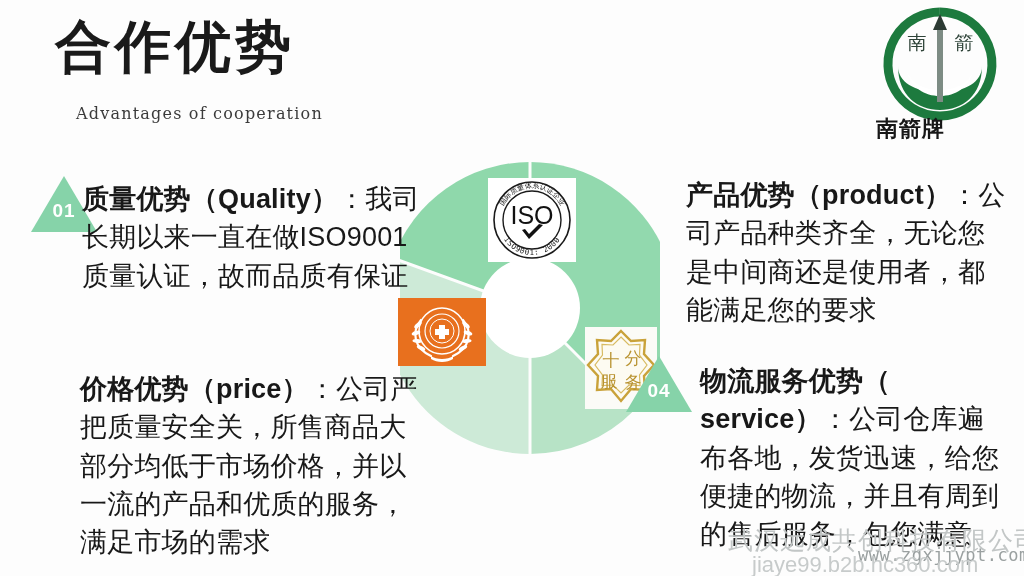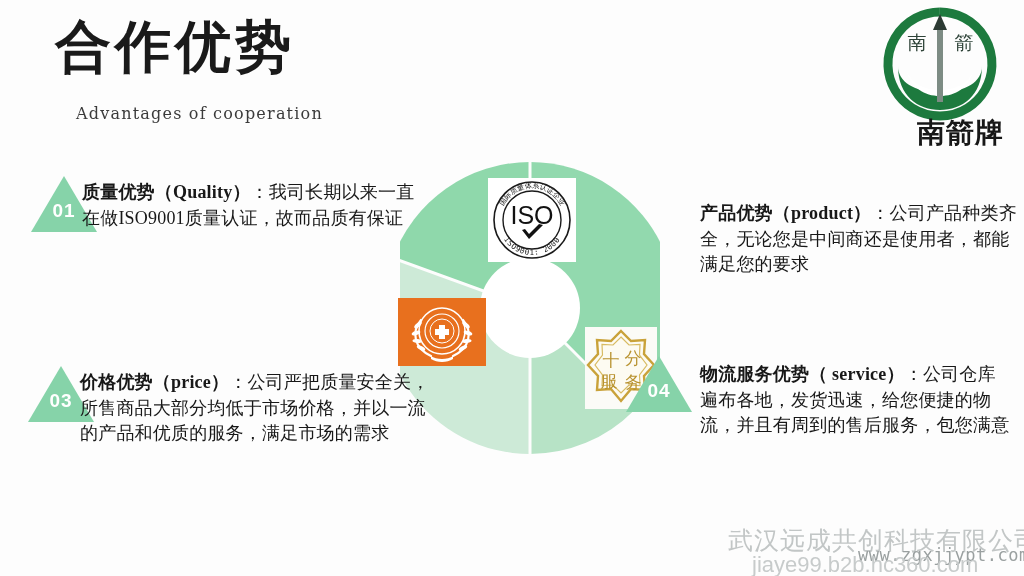--- a/index.html
+++ b/index.html
@@ -25,23 +25,23 @@
     font-family:"DejaVu Serif","Liberation Serif",serif;
     font-size:16px;color:#3b3b3b;letter-spacing:1.2px;
     white-space:nowrap;
   }
 
   
   .logo{position:absolute;right:20px;top:4px;width:128px;height:160px;}
   .logo svg{display:block;}
   .logo-word{
     position:absolute;left:0;right:0;top:110px;
-    text-align:right;
+    text-align:left;
     font-family:"DejaVu Sans","Liberation Sans",sans-serif;
-    font-size:28px;font-weight:700;color:#171717;letter-spacing:1px;
+    font-size:22px;font-weight:700;color:#171717;letter-spacing:1px;
   }
 
   
   .donut-wrap{position:absolute;left:400px;top:158px;width:260px;height:300px;}
   .donut{position:absolute;left:0;top:0;width:260px;height:300px;}
 
   
   .badge-img{position:absolute;}
   .iso-badge{left:488px;top:178px;width:88px;height:84px;background:#ffffff;}
   .iso-badge svg{display:block;}
@@ -63,27 +63,27 @@
     font-family:"Liberation Sans",sans-serif;
   }
   .tri-01{left:31px;top:176px;}
   .tri-02{left:636px;top:172px;}
   .tri-03{left:28px;top:366px;}
   .tri-04{left:626px;top:356px;}
 
   
   .txt{
     position:absolute;
-    font-family:Liberation Serif, serif;
-    font-size:18px;line-height:1.42;color:#181818;
+    font-family:Liberation Sans, sans-serif;
+    font-size:27px;line-height:1.42;color:#181818;
     letter-spacing:0.2px;
   }
   .txt b{font-weight:700;}
   .txt-01{left:82px;top:180px;width:350px;}
-  .txt-02{left:700px;top:176px;width:322px;margin-top:25px;}
+  .txt-02{left:686px;top:176px;width:322px;}
   .txt-03{left:80px;top:370px;width:352px;}
   .txt-04{left:700px;top:362px;width:312px;}
 
   
   .wm{position:absolute;color:#b9bdbd;white-space:nowrap;pointer-events:none;}
   .wm-company{
     left:728px;top:524px;font-size:25px;letter-spacing:1px;
     font-family:"DejaVu Sans","Liberation Sans",sans-serif;
     color:#c2c6c6;
   }
@@ -201,24 +201,20 @@
       <text x="48" y="37" font-size="17" fill="#b8922f" text-anchor="middle" font-family="'DejaVu Serif','Liberation Serif',serif">分</text>
       <text x="24" y="60" font-size="17" fill="#b8922f" text-anchor="middle" font-family="'DejaVu Serif','Liberation Serif',serif">服</text>
       <text x="48" y="61" font-size="17" fill="#b8922f" text-anchor="middle" font-family="'DejaVu Serif','Liberation Serif',serif">务</text>
     </svg>
   </div>
 
   <div class="tri tri-01">
     <span class="shape"></span>
     <span class="num">01</span>
   </div>
-  <div class="tri tri-03">
-    <span class="shape"></span>
-    <span class="num">03</span>
-  </div>
   <div class="tri tri-04">
     <span class="shape"></span>
     <span class="num">04</span>
   </div>
 
   <div class="txt txt-01">
     <b>质量优势（Quality）</b><span>：</span><span>我司长期以来一直在做ISO9001质量认证，故而品质有保证</span>
   </div>
 
   <div class="txt txt-02">

